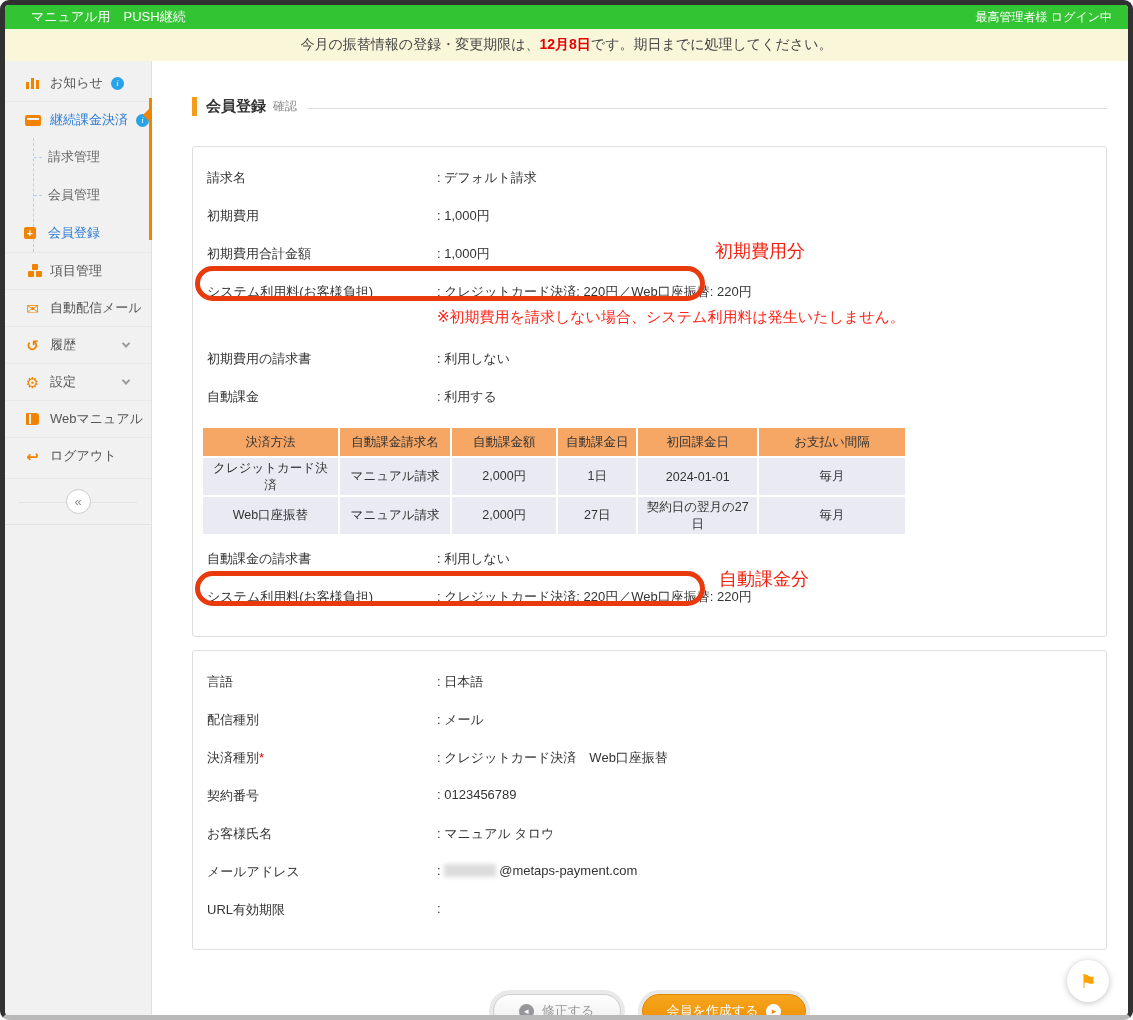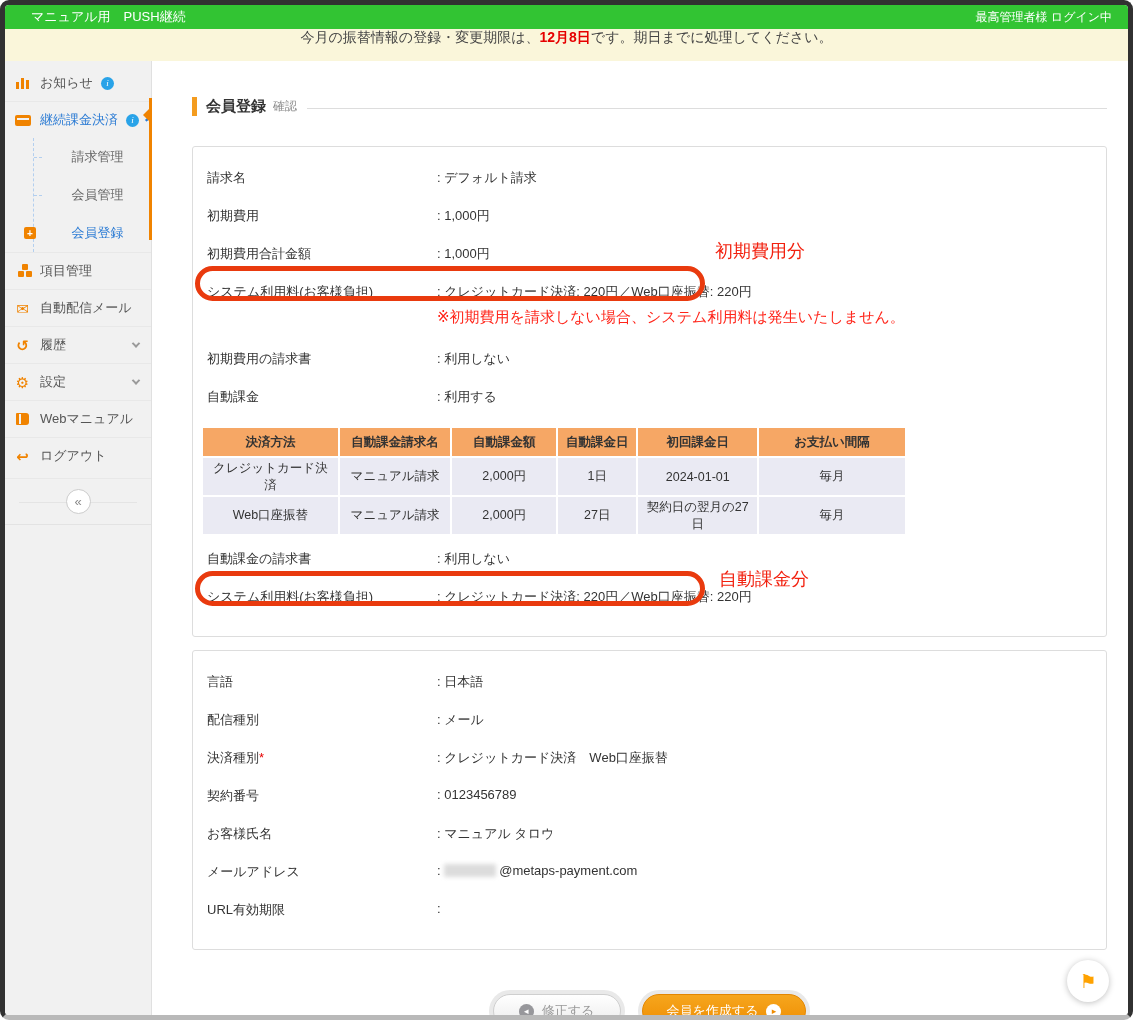--- a/index.html
+++ b/index.html
@@ -11,32 +11,32 @@
     border:5px solid #313131; border-bottom-color:#b9b9b9; border-radius:9px;
     display:flex; flex-direction:column; background:#fff;
   }
 
   
   .topbar { height:24px; flex-shrink:0; background:#32c433; color:#fff;
     display:flex; align-items:center; justify-content:space-between;
     padding:0 16px 0 26px; font-size:13px; }
   .topbar .login { font-size:12px;text-align:center; }
   .notice { height:32px; flex-shrink:0; background:#faf6da; display:flex;
-    justify-content:center; font-size:14px; color:#454545; }
+    align-items:center; justify-content:center; font-size:14px; color:#454545; }
   .notice b { color:#e60000; font-weight:bold; }
 
   
   .body { flex:1; display:flex; min-height:0; }
   .sidebar { width:147px; flex-shrink:0; background:#f1f1f1;
     border-right:1px solid #e0e0e0; position:relative; padding-top:4px;
     font-size:13px; color:#555; }
   main { flex:1; background:#fff; padding:36px 21px 0 40px; position:relative; }
 
   
-  .side-item { display:flex; align-items:center; gap:8px; padding:9px 8px;
+  .side-item { display:flex; align-items:center; gap:8px; padding:9px 18px;
     cursor:pointer; }
   .side-item.sep { border-top:1px solid #e8e8e8; }
   .side-item .ic { width:19px; display:flex; justify-content:center; flex-shrink:0; }
   .side-item .lbl { white-space:nowrap; }
   .side-item.active-blue .lbl { color:#2b7bd4; }
 
   .icon-bars { display:inline-flex; align-items:flex-end; gap:2px; }
   .icon-bars i { display:block; width:3px; background:#f08300; }
   .icon-bars i:nth-child(1){height:7px;} .icon-bars i:nth-child(2){height:11px;} .icon-bars i:nth-child(3){height:9px;}
 
@@ -60,21 +60,21 @@
 
   .info-badge { width:13px; height:13px; border-radius:50%; background:#29a3e8; color:#fff;
     display:inline-flex; align-items:center; justify-content:center;
     font-size:9px; font-style:italic; font-family:"Liberation Serif","DejaVu Serif",serif;
     flex-shrink:0; }
 
   .chev { width:6px; height:6px; border-right:2px solid #2b7bd4; border-bottom:2px solid #2b7bd4;
     transform:rotate(45deg) translate(-1px,-1px); margin-left:auto; margin-right:4px; }
   .chev.gray { border-color:#9a9a9a; }
 
-  .subgroup { margin-left:28px; border-left:1px dashed #b3cfef;text-align:center; }
+  .subgroup { margin-left:28px; border-left:1px dashed #b3cfef; }
   .sub-item { position:relative; padding:10px 4px 10px 14px; color:#666; cursor:pointer; white-space:nowrap; }
   .sub-item.dash::before { content:""; position:absolute; left:0; top:50%; width:8px;
     border-top:1px dashed #b3cfef; }
   .sub-item.active .slbl { color:#2b7bd4; }
   .plus-badge { position:absolute; left:-10px; top:50%; transform:translateY(-50%);
     width:12px; height:12px; border-radius:2px; background:#f08300; color:#fff;
     display:flex; align-items:center; justify-content:center; font-size:10px; font-weight:bold; }
 
   .active-edge { position:absolute; right:-1px; top:37px; height:142px; width:3px; background:#f08300; }
   .active-marker { position:absolute; right:-1px; top:45px; width:0; height:0;
@@ -111,21 +111,21 @@
   .annot { position:absolute; color:#f2200e; font-size:18px; white-space:nowrap; }
   .annot-1 { left:508px; top:-34px; }
   .annot-2 { left:512px; top:-11px; }
 
   .blurbox { display:inline-block; width:52px; height:13px; background:#dcdcdc;
     filter:blur(2px); vertical-align:-2px; margin-right:3px; }
 
   
   .ctable { border-collapse:separate; border-spacing:2px; table-layout:fixed;
     width:706px; margin:10px 0 4px -6px; font-size:12.5px; color:#333; }
-  .ctable th { background:#f6a765; font-weight:bold; height:28px; text-align:center; padding:0 4px; }
+  .ctable th { background:#f6a765; font-weight:normal; height:28px; text-align:center; padding:0 4px; }
   .ctable td { background:#eaeaf3; height:37px; text-align:center; padding:0 4px; }
 
   
   .actions { display:flex; justify-content:center; gap:13px; margin-top:40px; }
   .btn-outer { background:#e9e9e9; border-radius:24px; padding:4px; }
   .btn { height:34px; border-radius:18px; padding:0 24px; display:flex; align-items:center;
     justify-content:center; gap:8px; font-size:13px; cursor:pointer; border:1px solid transparent; }
   .btn-gray { background:linear-gradient(#ffffff,#ebebeb); border-color:#cfcfcf; color:#999;
     min-width:128px; }
   .btn-orange { background:linear-gradient(#f6a61d,#ee8c02); border-color:#e38600; color:#fff;

